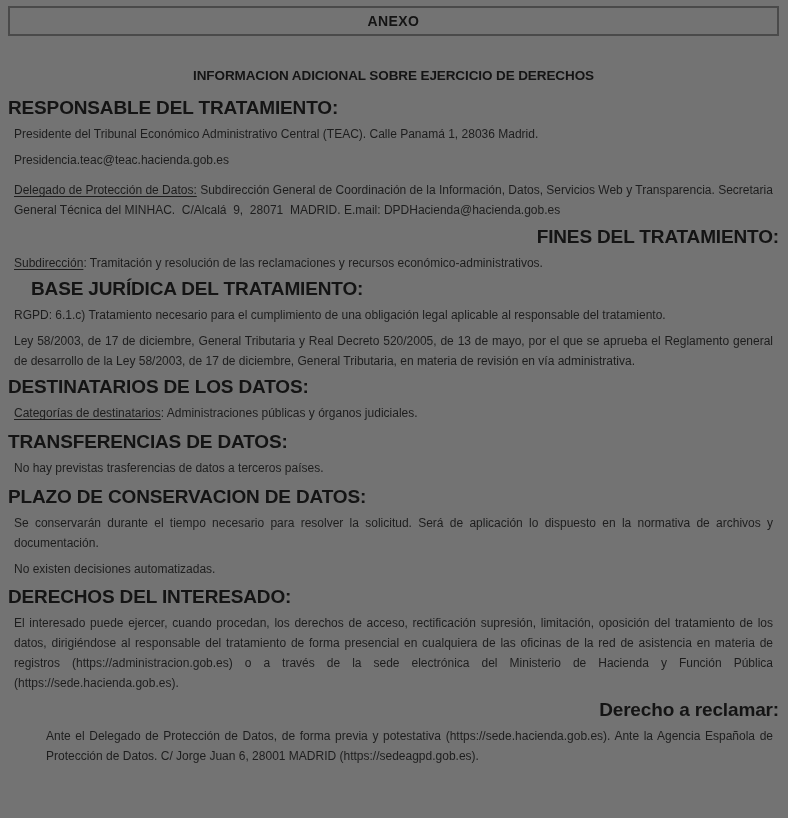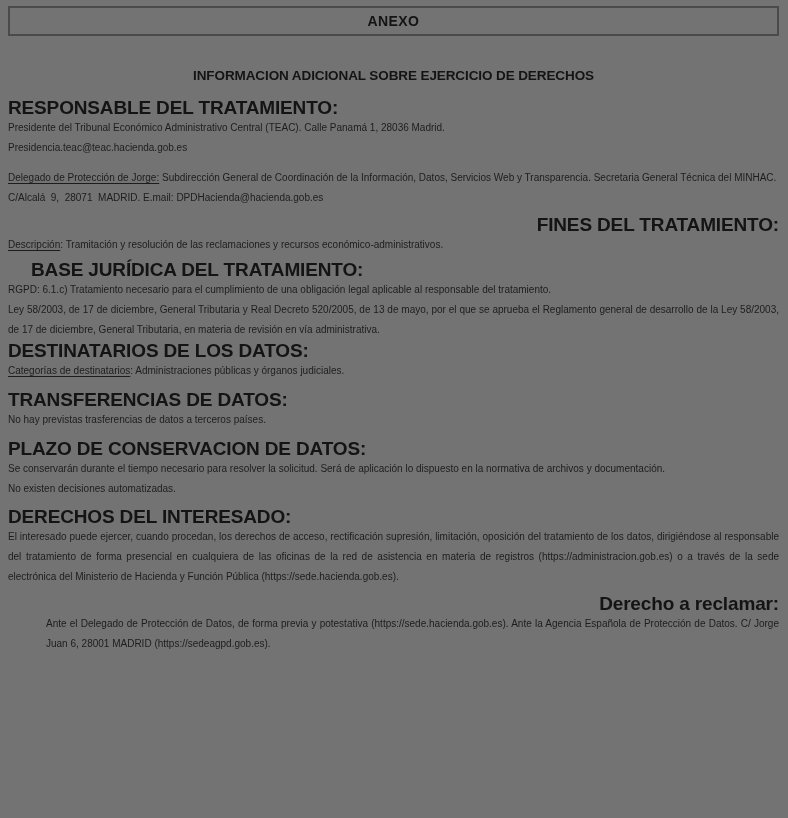--- a/index.html
+++ b/index.html
@@ -26,22 +26,22 @@
     margin-top: 32px;
     text-align: center;
     font-weight: 700; font-size: 13.5px; letter-spacing: -0.1px; color: #141414;
   }
   h2 {
     font-size: 19px; font-weight: 700; line-height: 20px;
     letter-spacing: -0.15px; color: #141414;
     margin: 0;
   }
   p {
-    font-size: 10px; line-height: 20px;
-    margin: 0; color: #1d1d1d;
+    font-size: 12px; line-height: 20px;
+    margin: 6px; color: #1d1d1d;
   }
   .u { text-decoration: underline; text-underline-offset: 2px; }
   .justify { text-align: justify; }
   .prewrap { white-space: pre-wrap; }
   .mt-16 { margin-top: 15px; }
   .mt-10 { margin-top: 10px; }
   .mt-9  { margin-top: 9px; }
   .mt-8  { margin-top: 8px; }
   .mt-7  { margin-top: 7px; text-align: right; }
   .mt-5  { margin-top: 5px; margin-left: 23px; }
@@ -59,25 +59,25 @@
   </div>
 
   <div class="doc-title">INFORMACION ADICIONAL SOBRE EJERCICIO DE DERECHOS</div>
 
   <section>
     <h2 class="mt-16">RESPONSABLE DEL TRATAMIENTO:</h2>
     <p>Presidente del Tribunal Económico Administrativo Central (TEAC). Calle Panamá 1, 28036 Madrid.</p>
     <p>Presidencia.teac@teac.hacienda.gob.es</p>
   </section>
 
-  <p class="mt-10 prewrap"><span class="u">Delegado de Protección de Jorge:</span><span> Subdirección General de Coordinación de la Información, Datos, Servicios Web y Transparencia. Secretaria General Técnica del MINHAC.  C/Alcalá  9,  28071  MADRID. E.mail: DPDHacienda@hacienda.gob.es</span></p>
+  <p class="mt-10 prewrap"><span class="u">Delegado de Protección de Datos:</span><span> Subdirección General de Coordinación de la Información, Datos, Servicios Web y Transparencia. Secretaria General Técnica del MINHAC.  C/Alcalá  9,  28071  MADRID. E.mail: DPDHacienda@hacienda.gob.es</span></p>
 
   <section>
     <h2 class="mt-7">FINES DEL TRATAMIENTO:</h2>
-    <p><span class="u">Descripción</span><span>: Tramitación y resolución de las reclamaciones y recursos económico-administrativos.</span></p>
+    <p><span class="u">Subdirección</span><span>: Tramitación y resolución de las reclamaciones y recursos económico-administrativos.</span></p>
   </section>
 
   <section>
     <h2 class="mt-5">BASE JURÍDICA DEL TRATAMIENTO:</h2>
     <p class="justify">RGPD: 6.1.c) Tratamiento necesario para el cumplimiento de una obligación legal aplicable al responsable del tratamiento.</p>
     <p class="justify">Ley 58/2003, de 17 de diciembre, General Tributaria y Real Decreto 520/2005, de 13 de mayo, por el que se aprueba el Reglamento general de desarrollo de la Ley 58/2003, de 17 de diciembre, General Tributaria, en materia de revisión en vía administrativa.</p>
   </section>
 
   <section>
     <h2 class="mt-1">DESTINATARIOS DE LOS DATOS:</h2>

